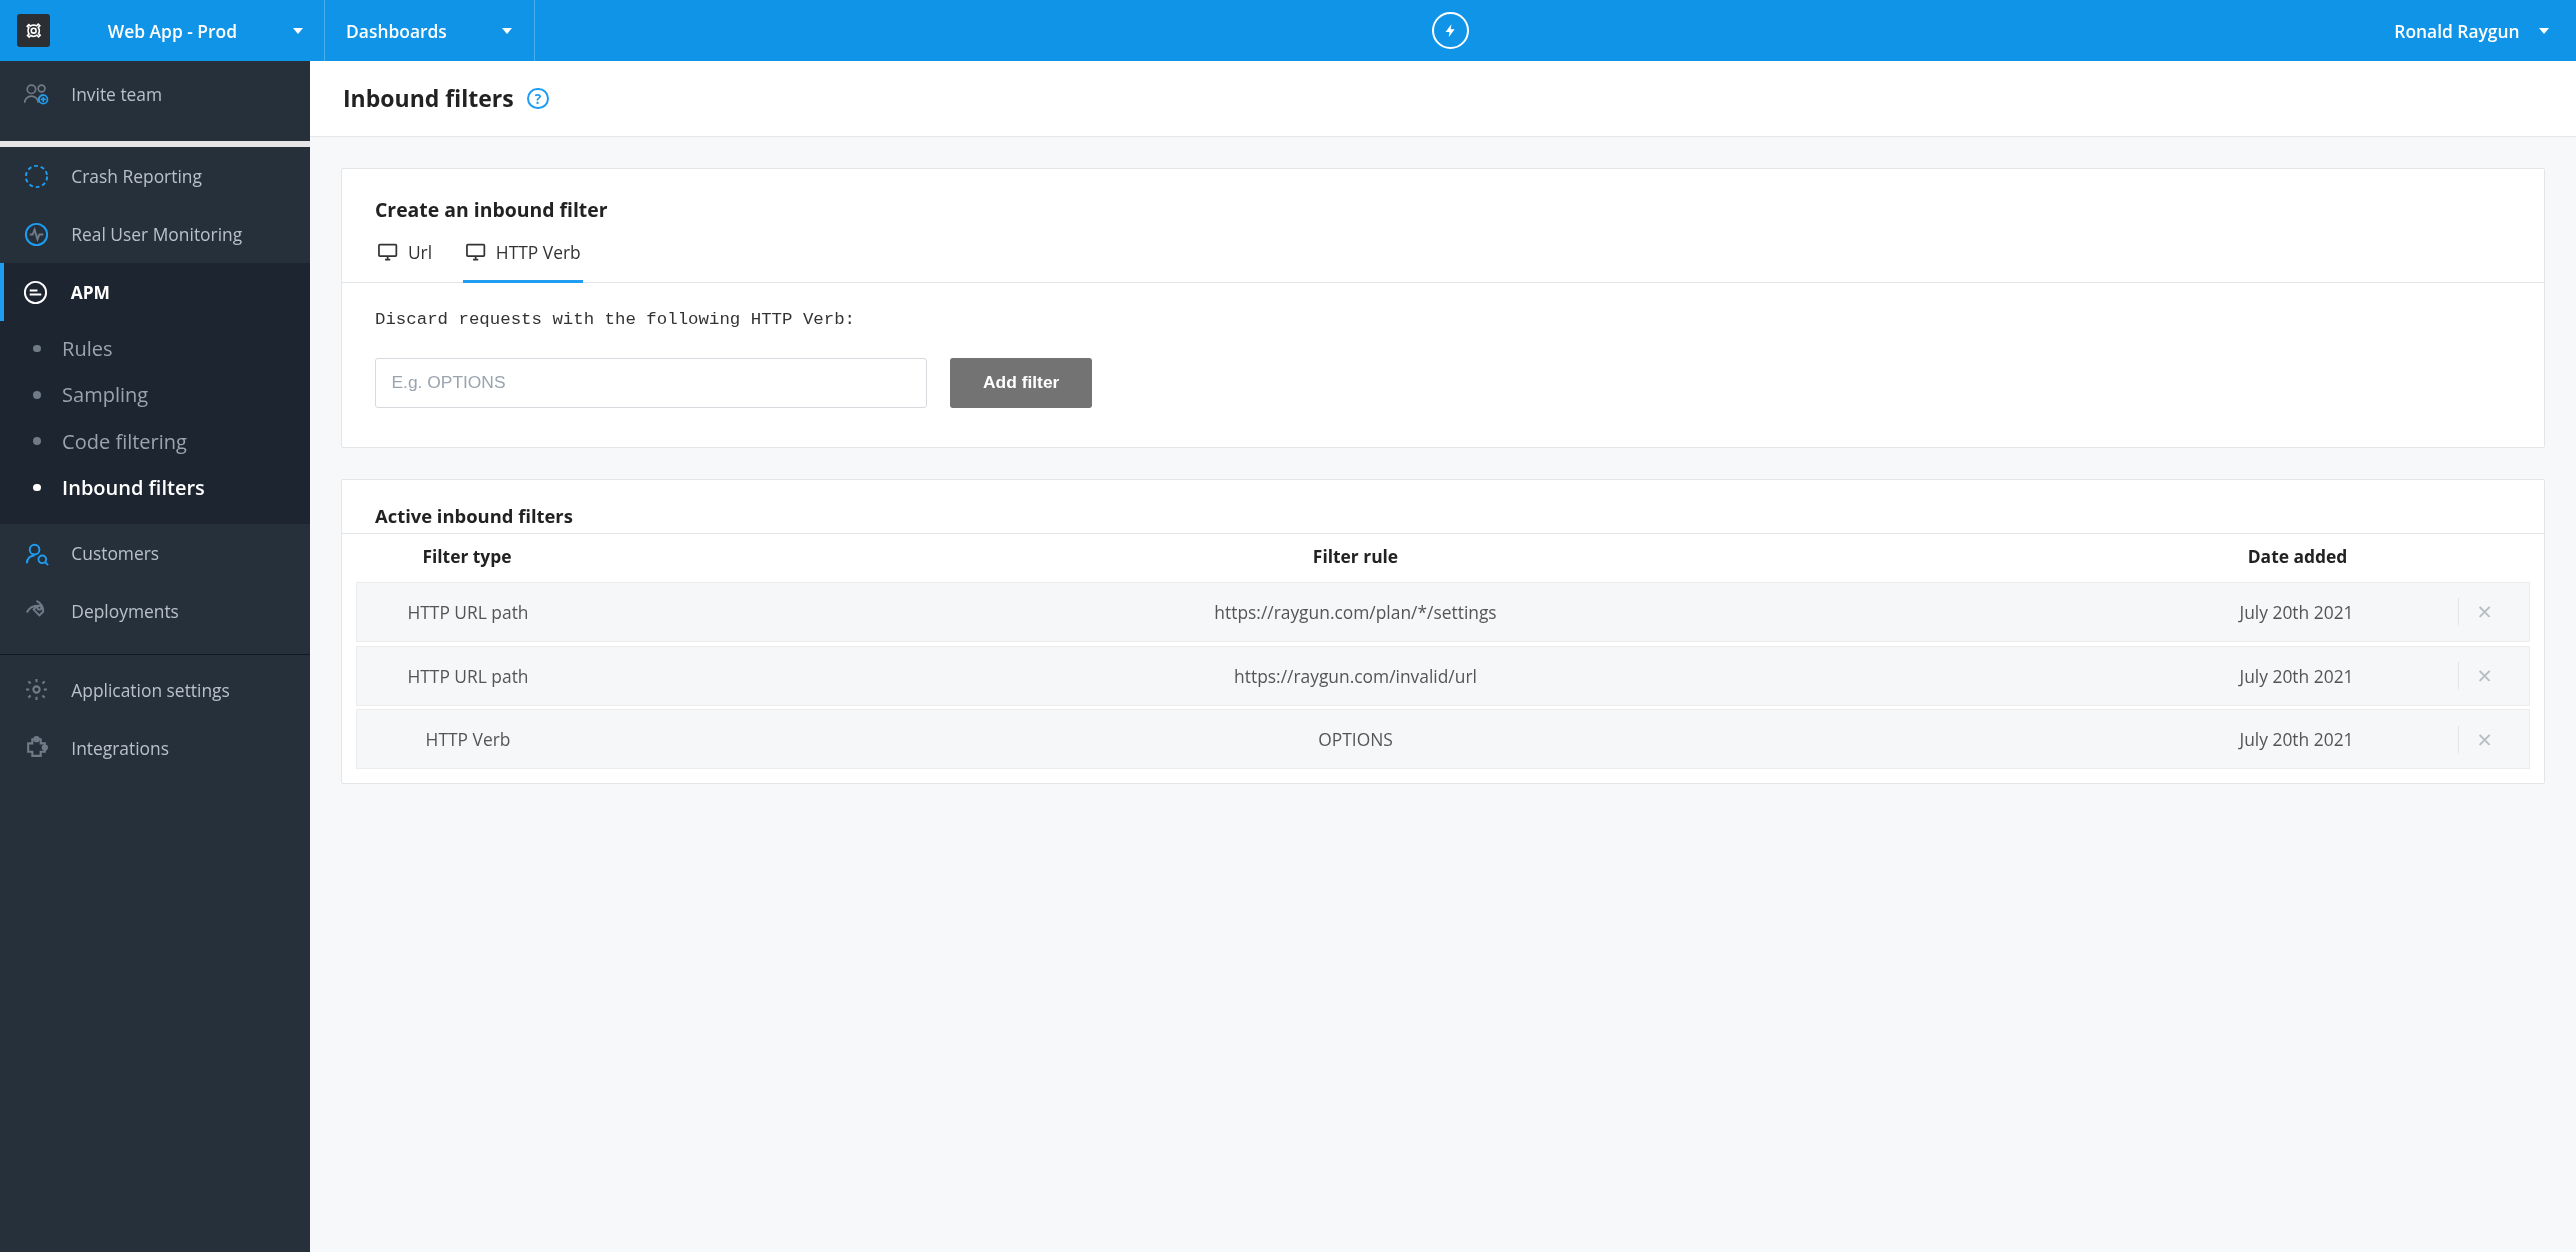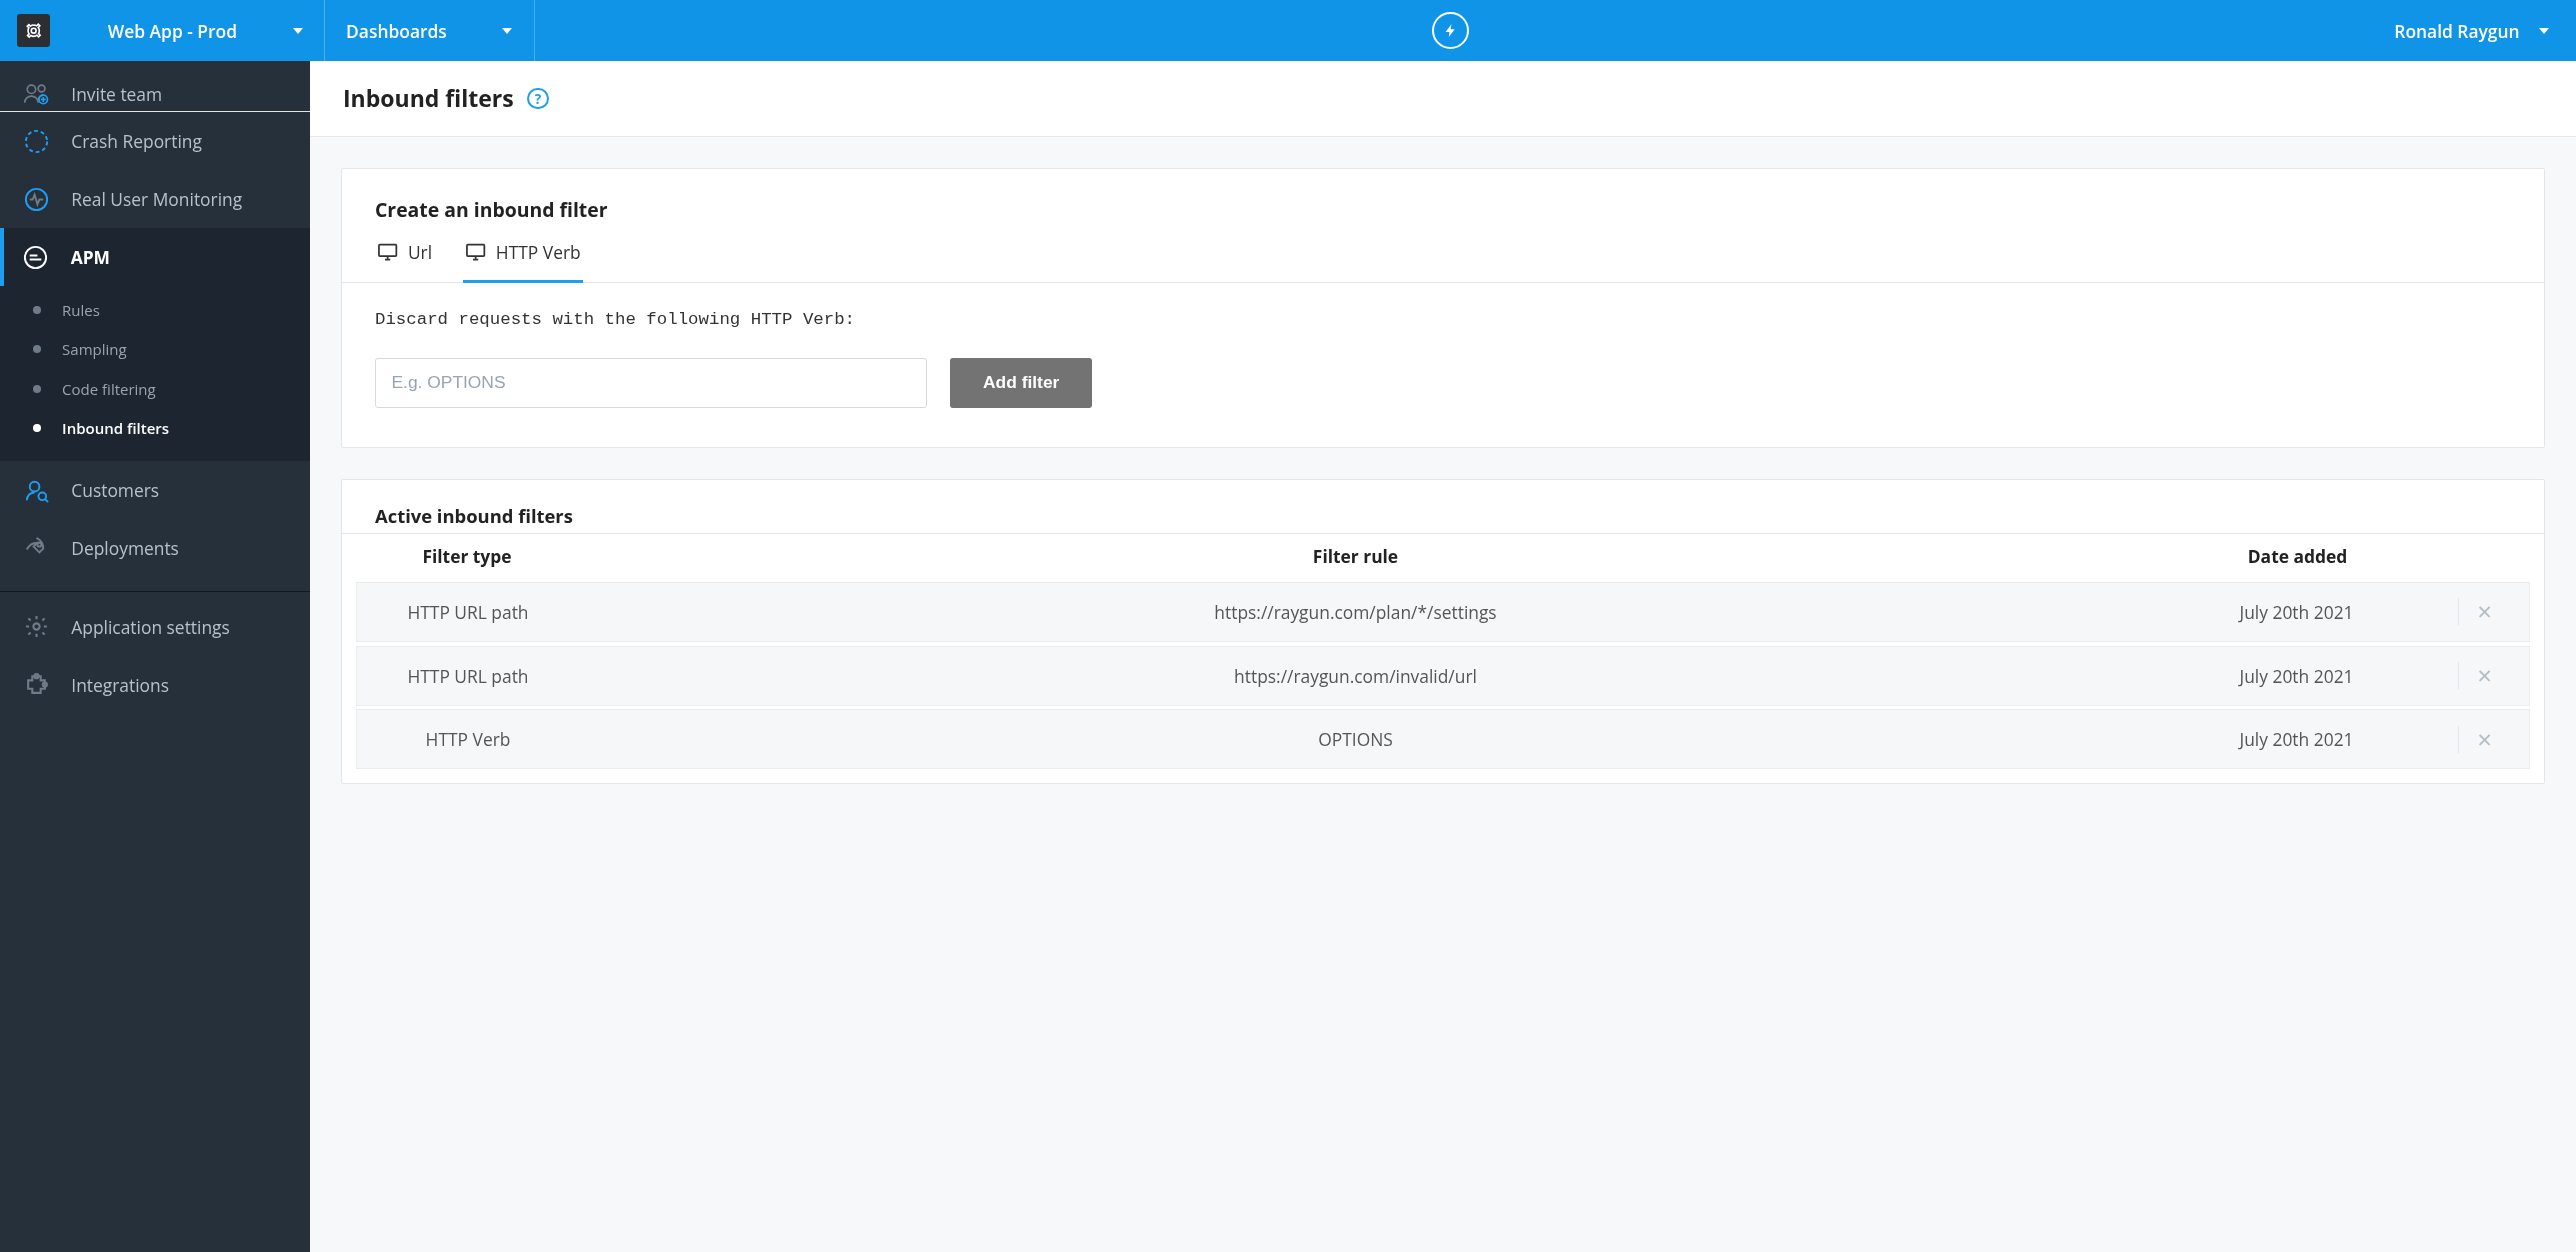--- a/index.html
+++ b/index.html
@@ -67,39 +67,39 @@
   }
   .sidebar .row {
     display: flex;
     align-items: center;
     gap: 21.3px;
     padding: 15.5px 23px;
     font-size: 17.4px;
     color: #b8c1ca;
     cursor: pointer;
   }
-  .sidebar .row.invite { border-bottom: 1px solid #e5e5e5; padding-top: 19.4px; padding-bottom: 4px;}
+  .sidebar .row.invite { border-bottom: 6px solid #e5e5e5; padding-top: 19.4px; padding-bottom: 34px;}
   .sidebar .row .icon {
     width: 27px; height: 27px; display:flex; align-items:center; justify-content:center;
     color: #6f7b87;
   }
   .sidebar .row.active {
     background: #1d2530;
     color: #fff;
     border-left: 4.8px solid #1e9df1;
     padding-left: 18.4px;
     font-weight: 700;
   }
   .sidebar .row.active .icon { color:#fff; }
   .sidebar .subrow {
     display: flex;
     align-items: center;
     gap: 21.3px;
     padding: 9.7px 23px 9.7px 33px;
-    font-size: 15px;
+    font-size: 20px;
     color: #9aa4ae;
     cursor: pointer;
     background: #1d2530;
   }
   .sidebar .subrow .dot {
     width: 7.8px; height: 7.8px; border-radius: 50%; background:#6f7b87;
   }
   .sidebar .subrow.active { color:#fff; font-weight:600; }
   .sidebar .subrow.active .dot { background:#fff; }
   .sidebar .section-gap { border-top: 1px solid #111820; margin-top: 13.6px; padding-top: 5.8px;}

